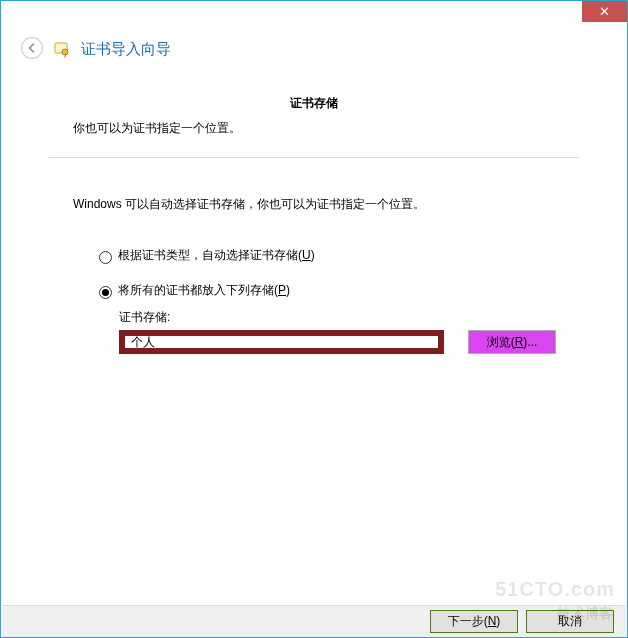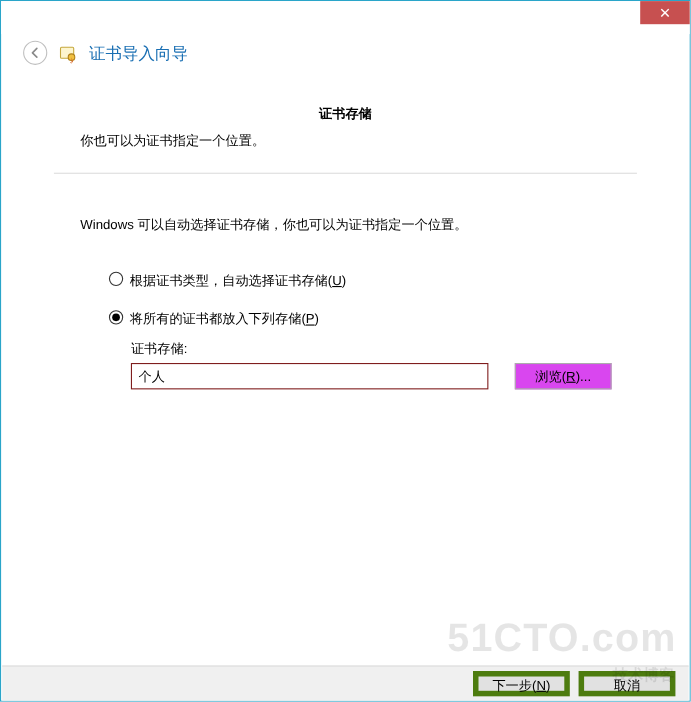--- a/index.html
+++ b/index.html
@@ -93,21 +93,21 @@
       color: #000;
       padding-left: 24px;
       margin-bottom: 34px;
       margin-top: 26px;
     }
     .radio-group {
       padding-left: 50px;
     }
     .radio-row {
       display: flex;
-      align-items: flex-start;
+      align-items: flex-end;
       gap: 6px;
       margin-bottom: 18px;
       font-size: 12px;
       cursor: pointer;
     }
     .radio-circle {
       width: 13px;
       height: 13px;
       border: 1px solid #333;
       border-radius: 50%;
@@ -129,21 +129,21 @@
     .store-label {
       font-size: 12px;
       margin-bottom: 4px;
     }
     .store-row {
       display: flex;
       gap: 24px;
       align-items: center;
     }
     .store-input {
-      border: 1px solid #7f1d1d;
+      border: 6px solid #7f1d1d;
       height: 24px;
       width: 325px;
       padding: 3px 6px;
       font-size: 12px;
       font-family: inherit;
       background: #fff;
     }
     .browse-btn {
       height: 24px;
       width: 88px;
@@ -163,35 +163,35 @@
       border-top: 1px solid #dcdcdc;
       display: flex;
       justify-content: flex-end;
       align-items: center;
       padding-right: 12px;
       gap: 8px;
     }
     .footer-btn {
       height: 23px;
       min-width: 88px;
-      border: 5px solid #4d7c0f;
+      border: 1px solid #4d7c0f;
       background: #e1e1e1;
       font-size: 12px;
       cursor: pointer;
       font-family: inherit;
       padding: 0 8px;
     }
     .watermark1 {
       position: absolute;
       right: 12px;
       bottom: 36px;
       color: rgba(0,0,0,0.10);
       font-family: Arial Black, Arial, sans-serif;
       font-weight: 900;
-      font-size: 36px;
+      font-size: 20px;
       letter-spacing: 1px;
       text-shadow: 1px 1px 0 rgba(255,255,255,0.25);
       pointer-events: none;
     }
     .watermark2 {
       position: absolute;
       right: 14px;
       bottom: 14px;
       color: rgba(0,0,0,0.10);
       font-family: "Microsoft YaHei", sans-serif;

